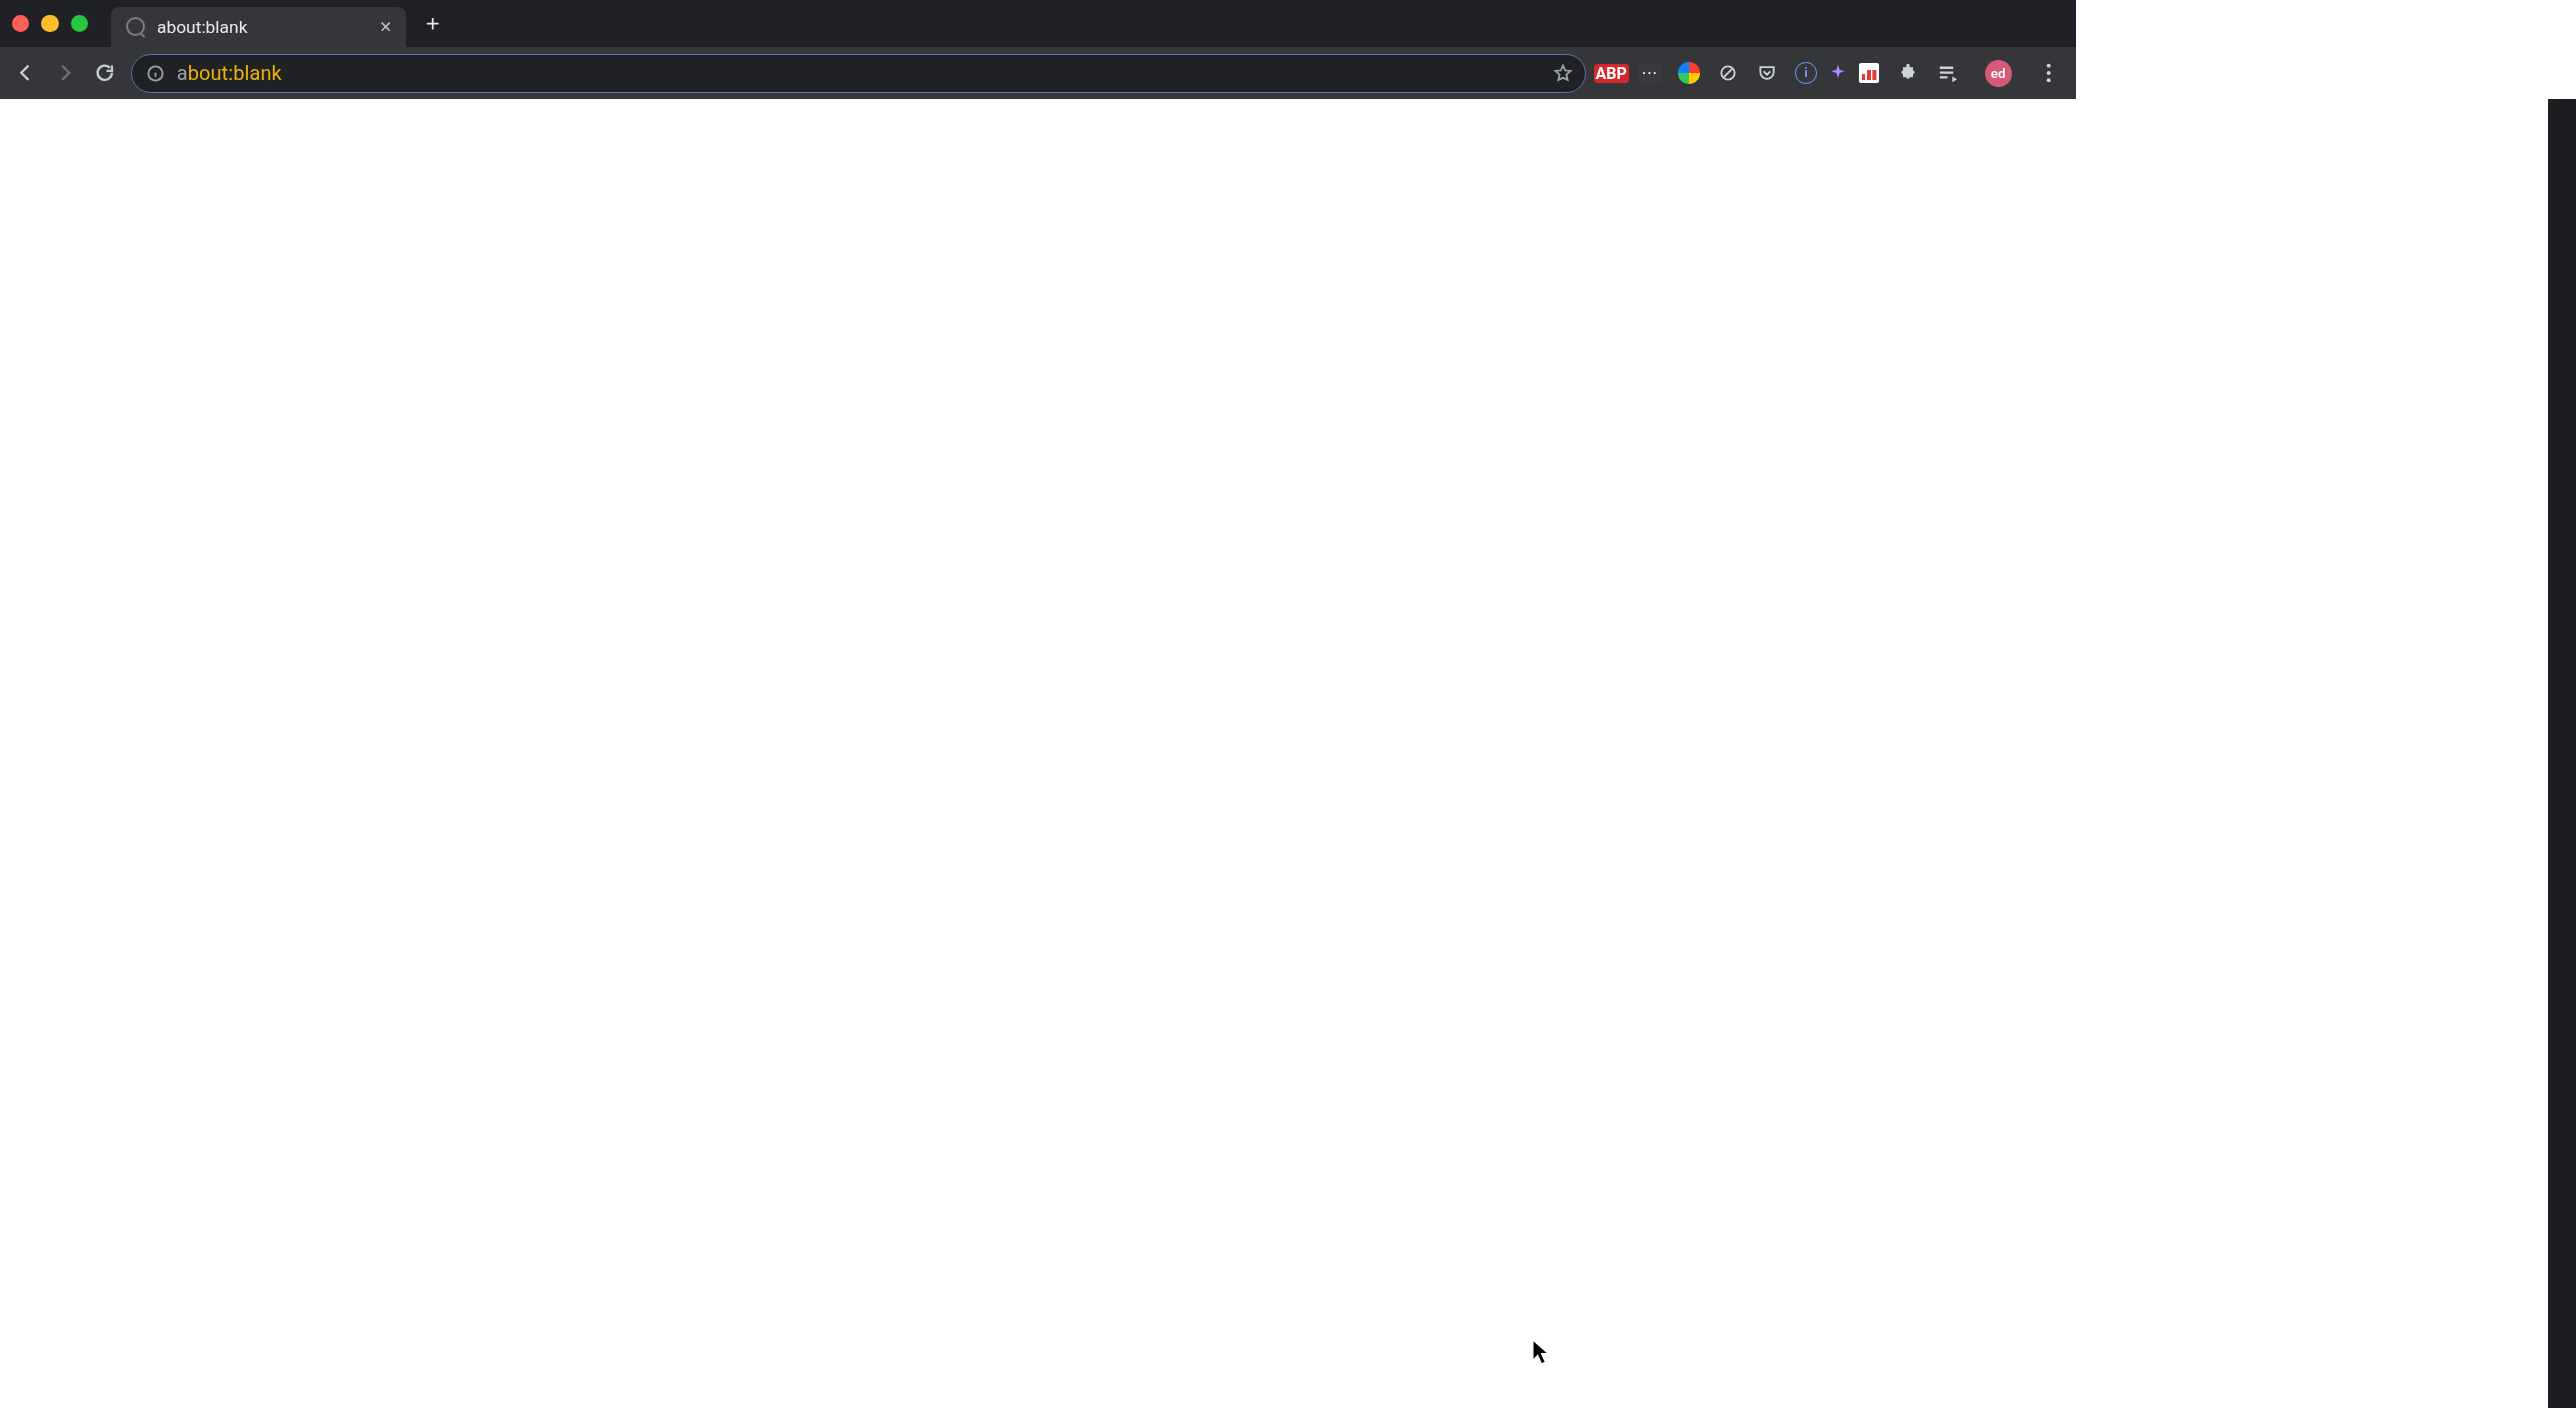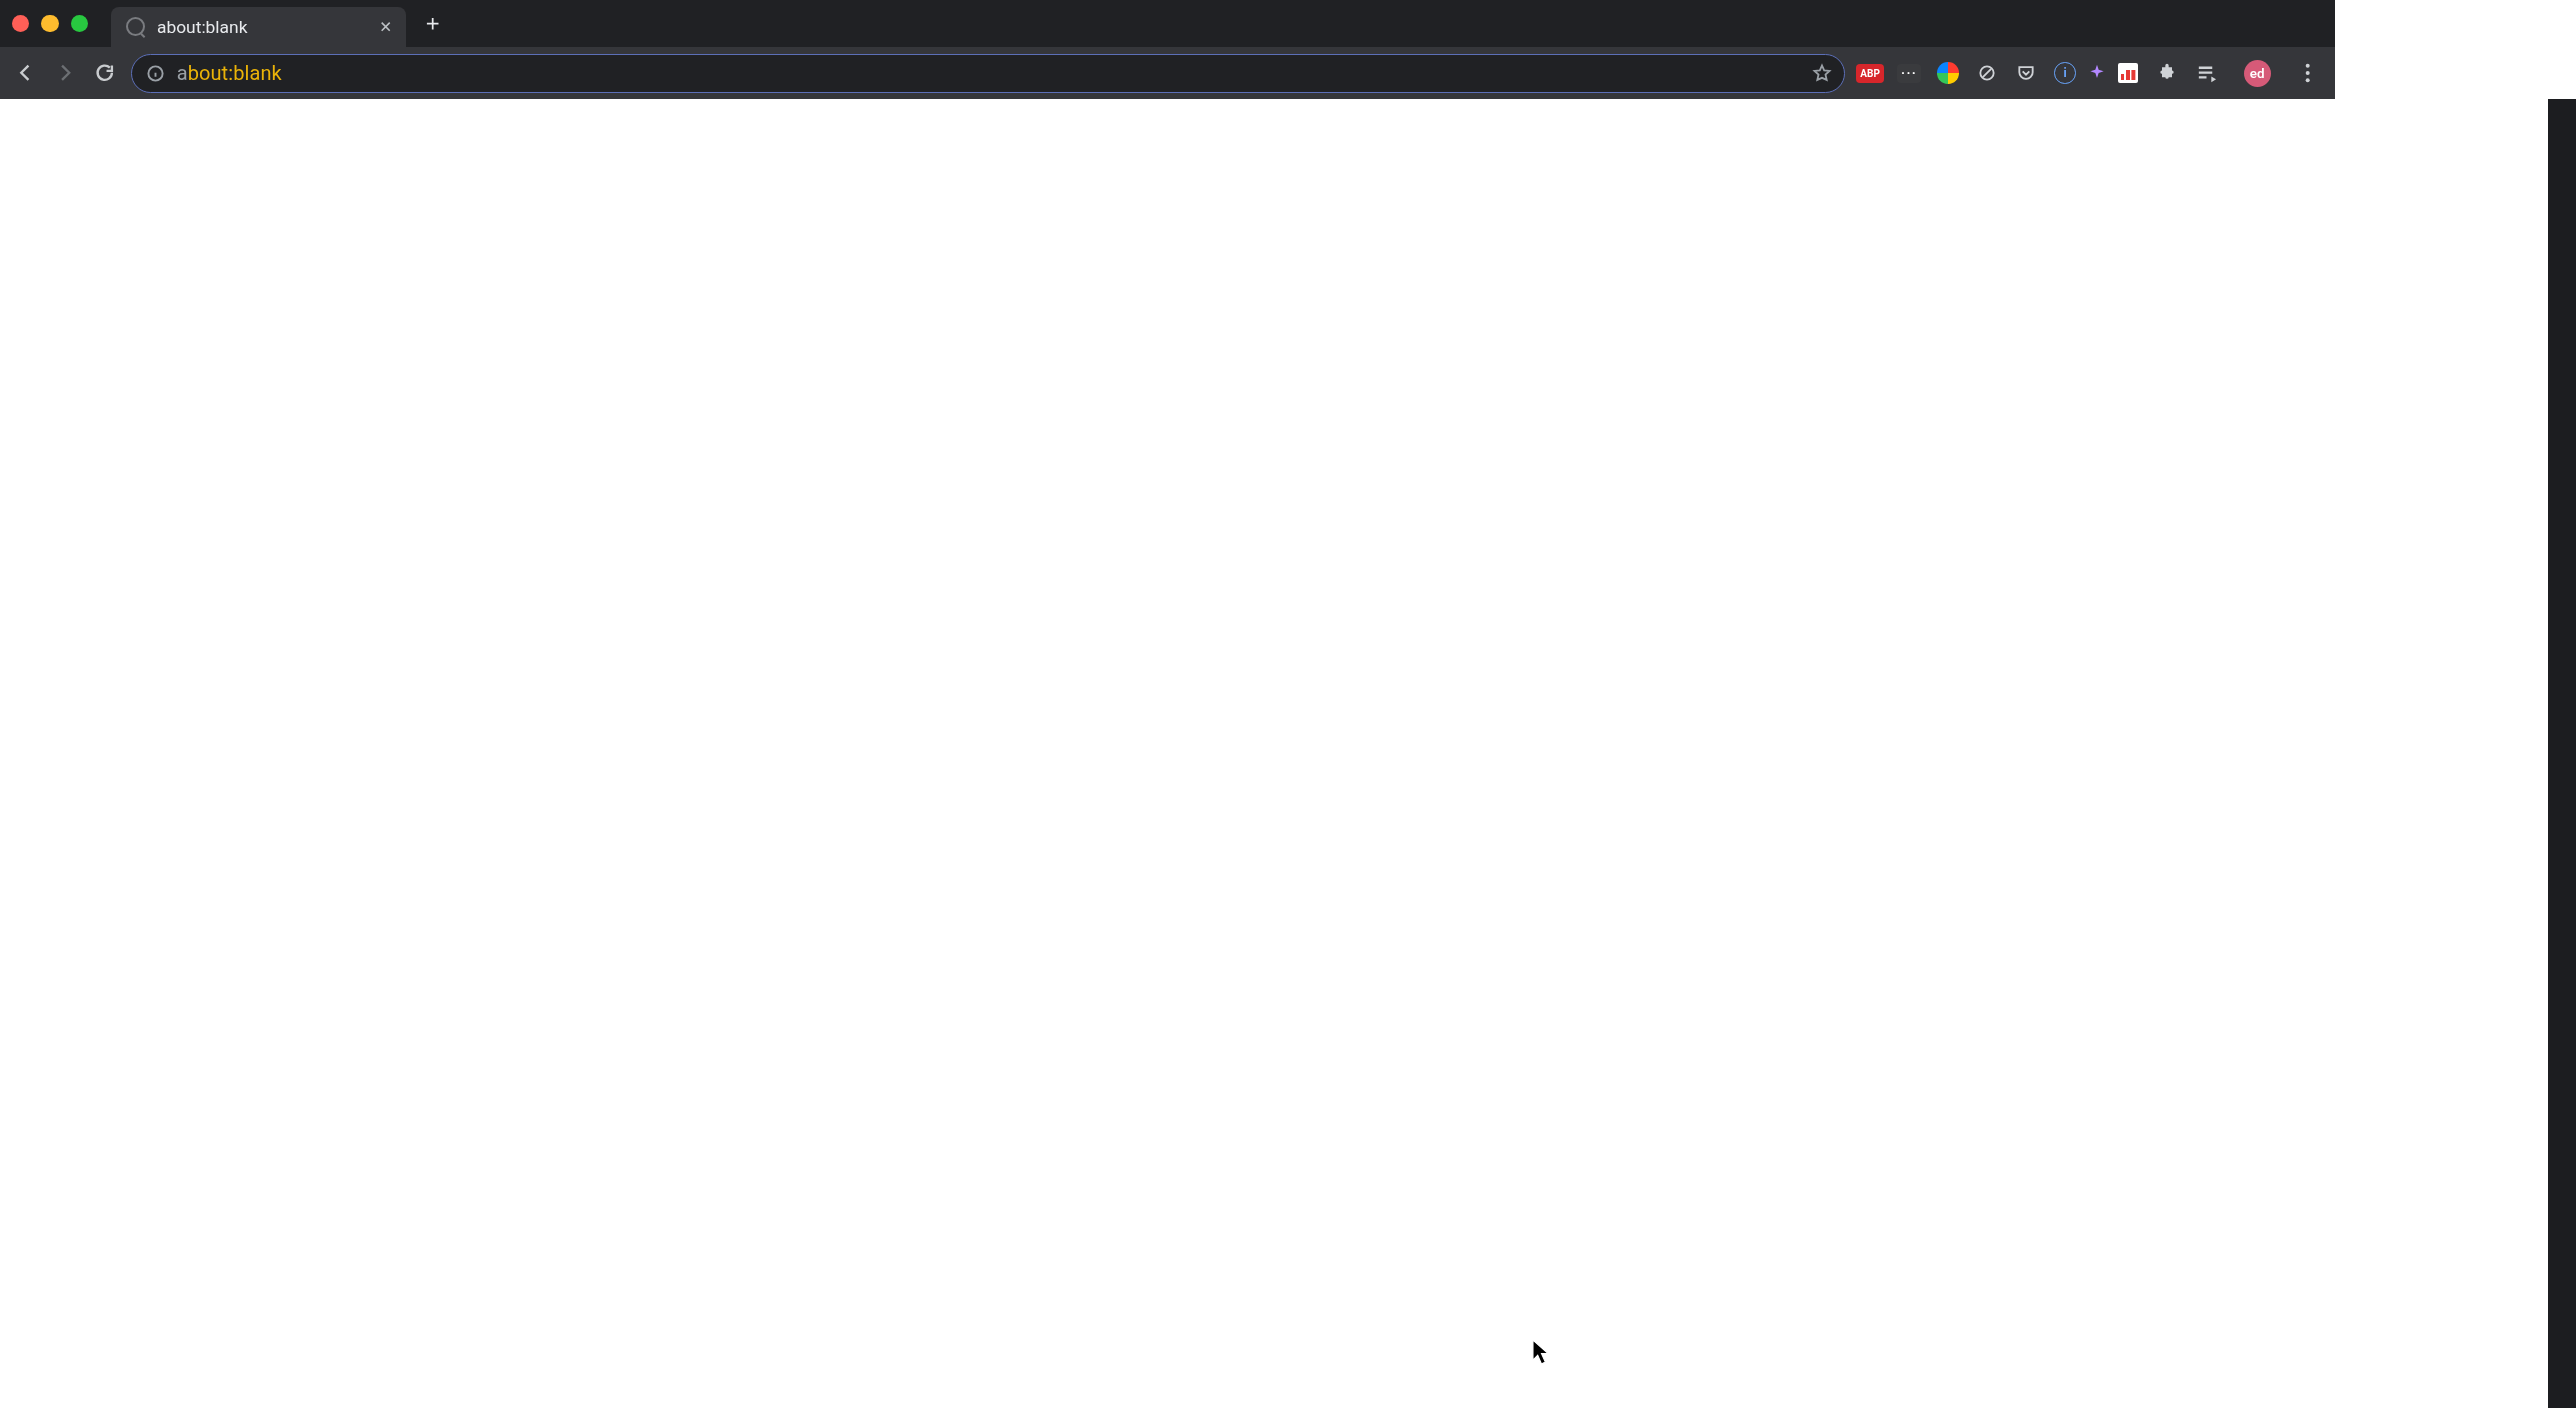--- a/index.html
+++ b/index.html
@@ -1,21 +1,21 @@
 <!DOCTYPE html>
 <html style="font-size:10.7px"><head>
 <meta charset="utf-8">
 <style>
   * { box-sizing: border-box; margin: 0; padding: 0; user-select: none; }
   html, body { width: 2576px; height: 1409px; font-family: -apple-system, "Segoe UI", Roboto, Arial, sans-serif; }
   body { background: #ffffff; overflow: hidden; }
 
   
   .browser-chrome {
-    width: 2335px;
+    width: 2076px;
     background: #202124;
     color: #e8eaed;
   }
 
   
   .tab-strip {
     height: 47px;
     display: flex;
     align-items: center;
     padding: 0 5.4px 0 12px;
@@ -102,21 +102,21 @@
   .star-btn { width:27px; height:27px; display:flex; align-items:center; justify-content:center; color:#9aa0a6;}
   .star-btn svg{ width:20px; height:20px; stroke:#9aa0a6; stroke-width:2.2; fill:none;}
 
   
   .right-cluster { display:flex; align-items:center; gap:4px; padding-right:2.7px; }
   .ext {
     width:35px; height:35px; display:flex; align-items:center; justify-content:center; position:relative;
   }
   .ext-badge {
     min-width:24px; height:19px; padding:0 4px; border-radius:4px; display:flex;
-    align-items:center; justify-content:center; font-size:10px; font-weight:700; color:#fff;
+    align-items:center; justify-content:center; font-size:16px; font-weight:700; color:#fff;
   }
   .ext-swirl {
     width:21.5px; height:21.5px; border-radius:50%;
     background: conic-gradient(#ff3b30 0 90deg,#ffcc00 90deg 180deg,#34c759 180deg 270deg,#0a84ff 270deg 360deg);
   }
   .ext-icon svg { width:20px; height:20px; stroke:#cfd2d6; stroke-width:2.2; fill:none; }
   .ext-icon.circle-letter{
     width:21.5px;height:21.5px;border-radius:50%;border:1.7px solid #6aa7ff;display:flex;align-items:center;justify-content:center;
     font-size:12px;font-weight:700;color:#6aa7ff;
   }

